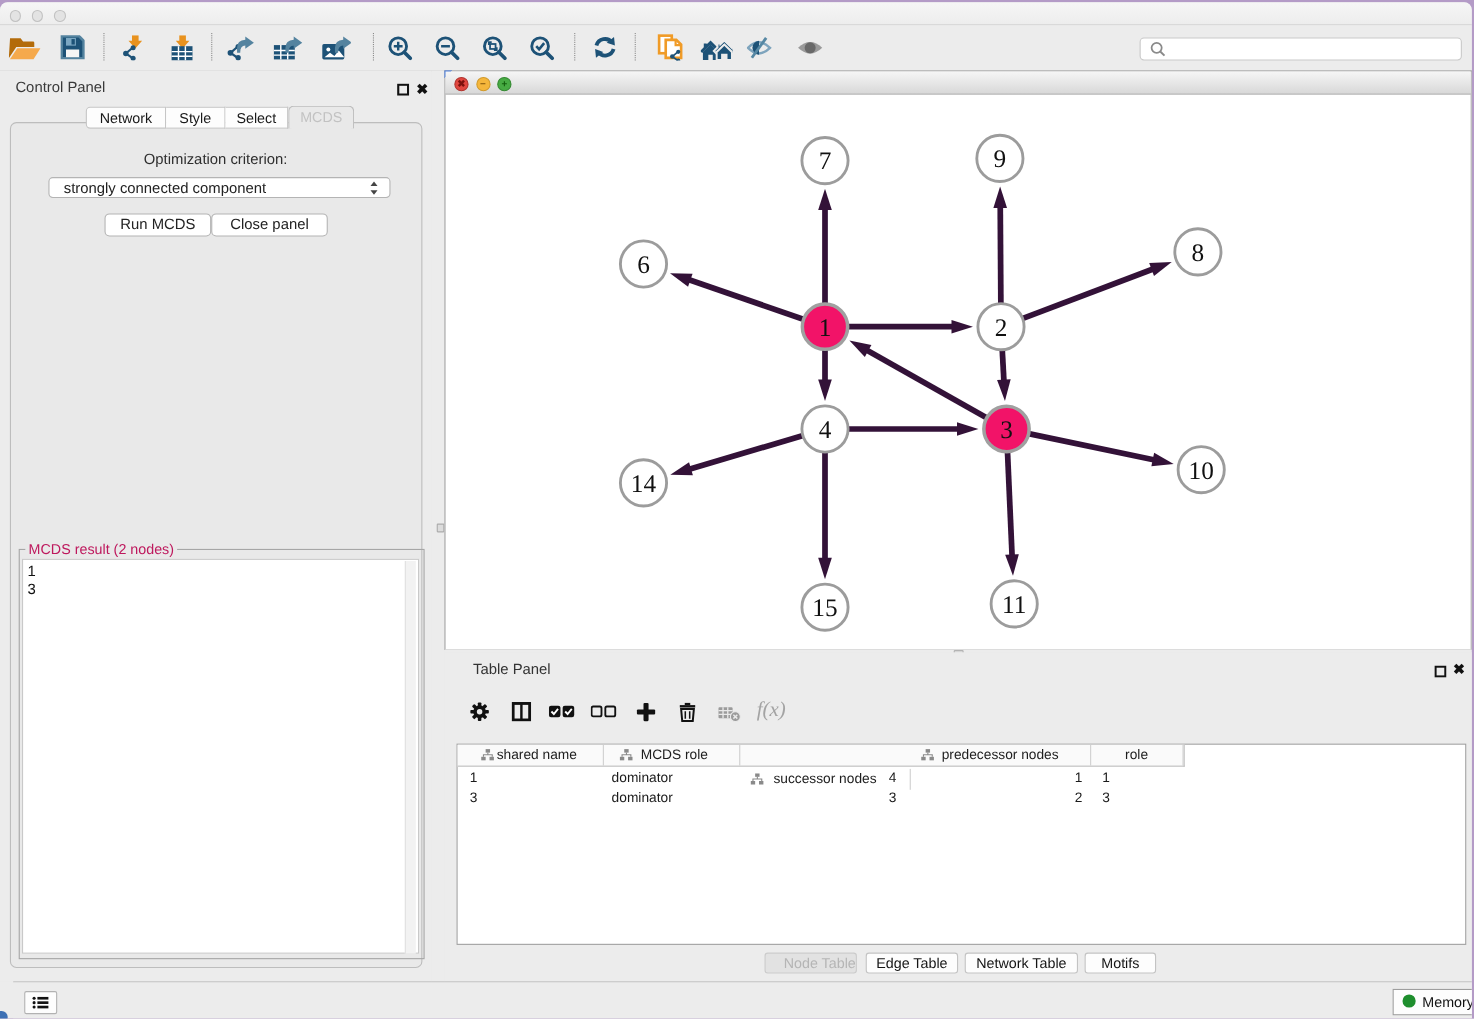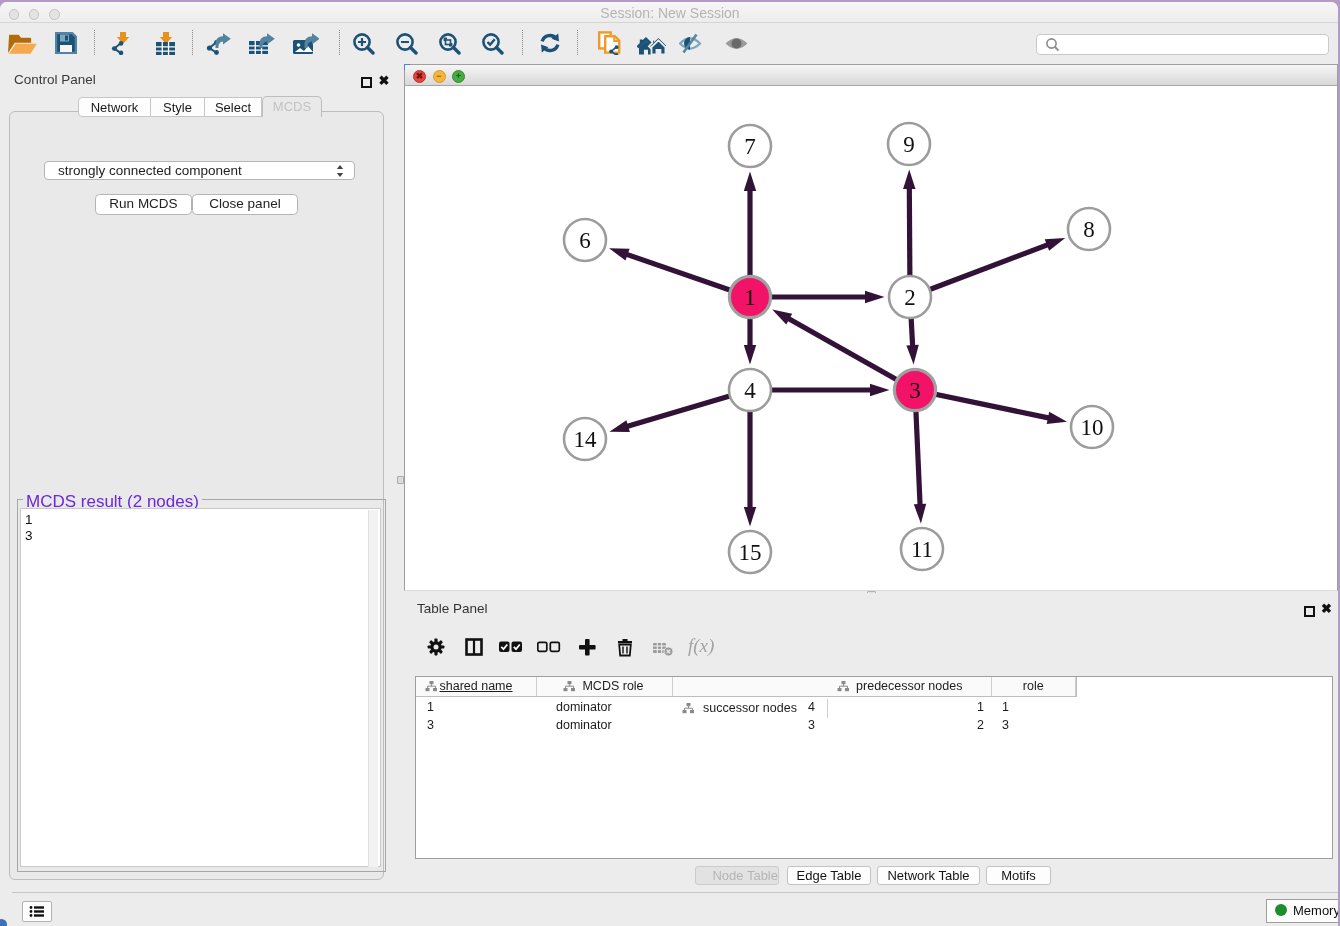--- a/index.html
+++ b/index.html
@@ -22,56 +22,55 @@
   #tabs{position:absolute;left:78px;top:33px;height:20px;display:flex;z-index:5;}
   .tab{box-sizing:border-box;height:20px;line-height:19px;font-size:13px;color:#1a1a1a;text-align:center;background:#fdfdfd;border-top:1px solid #c6c6c6;border-bottom:1px solid #c6c6c6;border-right:1px solid #c6c6c6;}
   #tabNetwork{width:73px;border-left:1px solid #c6c6c6;border-radius:4px 0 0 4px;}
   #tabStyle{width:54px;}
   #tabSelect{width:57px;}
   #tabMCDS{width:60px;background:#e9e9e9;color:#c2c2c2;border:1px solid #bdbdbd;border-bottom:none;border-radius:5px 5px 0 0;height:21px;margin-top:-1px;}
   #optlabel{position:absolute;left:0;top:73px;width:392px;text-align:center;font-size:13.5px;color:#2e2e2e;}
   #combo{position:absolute;left:44px;top:97px;width:311px;height:19px;background:#fff;border:1px solid #b4b4b4;border-radius:4px;font-size:13.5px;color:#222;line-height:18px;padding-left:13px;box-sizing:border-box;}
   .btn{position:absolute;top:130px;height:19px;background:#fff;border:1px solid #b4b4b4;border-radius:4.5px;font-size:13.5px;color:#222;text-align:center;line-height:18px;}
   #fieldset{position:absolute;left:17px;top:435px;width:367px;height:371px;border:1px solid #a6a6a6;}
-  #fieldlabel{position:absolute;left:5px;top:-8px;background:#e9e9e9;padding:0 3px;font-size:17px;color:#6d28d9;}
+  #fieldlabel{position:absolute;left:5px;top:-8px;background:#e9e9e9;padding:0 3px;font-size:13px;color:#be185d;}
   #resultbox{position:absolute;left:2px;top:8px;width:361px;height:359px;background:#fff;border:1px solid #c9c9c9;box-sizing:border-box;}
   #sctrack{position:absolute;right:2px;top:1px;width:9px;height:357px;background:#f2f2f2;border-left:1px solid #e0e0e0;}
   
   #vdiv{position:absolute;left:392px;top:62px;width:12px;height:828px;background:#ececec;}
   #vhandle{position:absolute;left:5px;top:412px;width:7px;height:8px;background:#dcdcdc;border:1px solid #ababab;box-sizing:border-box;border-radius:1px;}
   #sccwin{position:absolute;left:404px;top:62px;width:934px;height:527px;background:#fff;border:1px solid #9e9e9e;border-bottom:1px solid #dcdcdc;box-sizing:border-box;}
   #scctb{position:absolute;left:0;top:0;width:932px;height:20px;background:linear-gradient(#f6f6f6,#d8d8d8);border-bottom:1px solid #a5a5a5;}
   #scctitle{position:absolute;left:0;top:3px;width:932px;text-align:center;font-size:13px;color:#1c1c1c;}
   .mac{position:absolute;top:4.5px;width:13px;height:13px;border-radius:50%;box-sizing:border-box;}
   .mac span{position:absolute;left:0;top:0;width:11px;height:11px;line-height:11px;text-align:center;font-size:9px;font-weight:bold;}
   #graph{position:absolute;left:0px;top:22px;}
   #hdiv{position:absolute;left:404px;top:587px;width:934px;height:4px;}
   
   #tablepanel{position:absolute;left:404px;top:591px;width:934px;height:299px;background:#ececec;}
-  #tphdr{position:absolute;left:13px;top:8px;font-size:13.5px;color:#333;}
+  #tphdr{position:absolute;left:26px;top:8px;font-size:13.5px;color:#333;}
   #tptools{position:absolute;left:0;top:36px;width:934px;height:40px;}
   #tbl{position:absolute;left:11px;top:83px;width:916px;height:181px;background:#fff;border:1px solid #9f9f9f;}
   #thead{position:absolute;left:0;top:0;width:660px;height:19px;background:#fafafa;border-bottom:1px solid #bdbdbd;border-right:1px solid #bdbdbd;}
   .th{position:absolute;top:0;height:19px;line-height:19px;font-size:12.5px;color:#1d1d1d;text-align:center;border-right:1px solid #cfcfcf;box-sizing:border-box;}
   .td{position:absolute;font-size:12.5px;color:#1b1b1b;height:18px;line-height:18px;}
   #tabs2{position:absolute;left:290.5px;top:273px;height:19px;display:flex;}
   .tab2{box-sizing:border-box;height:19px;line-height:18px;margin-right:3px;border-radius:3px;font-size:13px;color:#141414;text-align:center;background:#fdfdfd;border:1px solid #c3c3c3;}
   
   #status{position:absolute;left:12px;top:890px;width:1338px;height:34px;background:#ececec;border-top:1px solid #c6c6c6;}
   #listbtn{position:absolute;left:10px;top:8px;width:28px;height:19px;background:#fdfdfd;border:1px solid #b2b2b2;border-radius:2px;}
   #membtn{position:absolute;left:1254px;top:6px;width:74px;height:22px;background:#fdfdfd;border:1px solid #9e9e9e;font-size:13px;color:#111;line-height:21px;}
 </style>
 </head>
 <body>
 <div id="win">
   <div id="titlebar">
     <div class="tl" style="left:8.7px;"></div>
     <div class="tl" style="left:28.8px;"></div>
     <div class="tl" style="left:49px;"></div>
-    <div id="wtitle">Session: New Session</div>
   </div>
   <div id="toolbar">
       <div class="tsep" style="left:93.5px;"></div>
       <div class="tsep" style="left:192px;"></div>
       <div class="tsep" style="left:338.5px;"></div>
       <div class="tsep" style="left:522px;"></div>
       <div class="tsep" style="left:577px;"></div>
       <svg class="ticon" style="left:8px;top:8.5px;" width="29" height="23" viewBox="0 0 29 23">
         <g transform="scale(1.13)">
           <path d="M1,2.5 h8.5 l2,2.5 h8 a1,1 0 0 1 1,1 v3.5 h-14.5 l-6,9 z" fill="#b36b0a"></path>
@@ -217,20 +216,21 @@
           <rect x="1" y="1" width="9" height="9" fill="none" stroke="#111" stroke-width="2"></rect>
         </svg></div>
     <div class="paneico" style="left:378.5px;top:9px;font-size:13px;">✖</div>
     <div id="tabpane"></div>
     <div id="tabs">
       <div class="tab" id="tabNetwork">Network</div>
       <div class="tab" id="tabStyle">Style</div>
       <div class="tab" id="tabSelect">Select</div>
       <div class="tab" id="tabMCDS">MCDS</div>
     </div>
+    <div id="optlabel">Optimization criterion:</div>
     <div id="combo">strongly connected component
       <svg width="10" height="14" style="position:absolute;right:9px;top:2px;">
           <path d="M5,1 L8.2,5 L1.8,5 Z" fill="#444"></path>
           <path d="M5,13 L8.2,9 L1.8,9 Z" fill="#444"></path>
         </svg>
     </div>
     <div class="btn" style="left:95px;width:95px;">Run MCDS</div>
     <div class="btn" style="left:192px;width:104px;">Close panel</div>
     <div id="fieldset">
       <div id="fieldlabel">MCDS result (2 nodes)</div>
@@ -374,21 +374,21 @@
             <line x1="8.6" y1="4" x2="8.6" y2="14"></line>
             <line x1="0" y1="10.5" x2="13" y2="10.5"></line>
           </g>
           <circle cx="15.5" cy="12.5" r="4.5" fill="#9b9b9b" stroke="#e9e9e9" stroke-width="1"></circle>
           <path d="M13.7,10.7 l3.6,3.6 M17.3,10.7 l-3.6,3.6" stroke="#e9e9e9" stroke-width="1.3"></path>
         </svg>
         <div style="position:absolute;left:284px;top:6px;font-family:'Liberation Serif',serif;font-style:italic;font-size:19px;color:#a3a3a3;">f(x)</div>
       </div>
     <div id="tbl">
         <div id="thead">
-          <div class="th" style="left:0px;width:121px;text-decoration:underline;"><svg width="13" height="11" viewBox="0 0 13 11" style="position:absolute;top:4px;left:9px;">
+          <div class="th" style="left:12px;width:121px;"><svg width="13" height="11" viewBox="0 0 13 11" style="position:absolute;top:4px;left:9px;">
               <g fill="#8a8a8a">
                 <rect x="4.5" y="0" width="4" height="3.2"></rect>
                 <rect x="0.5" y="7" width="4" height="3.2"></rect>
                 <rect x="8" y="7" width="4" height="3.2"></rect>
               </g>
               <g stroke="#8a8a8a" stroke-width="1">
                 <path d="M6.5,3.2 v2 M2.5,7 v-1.8 h8 v1.8" fill="none"></path>
               </g>
             </svg>shared name</div>
           <div class="th" style="left:138px;width:119px;"><svg width="13" height="11" viewBox="0 0 13 11" style="position:absolute;top:4px;left:9px;">

